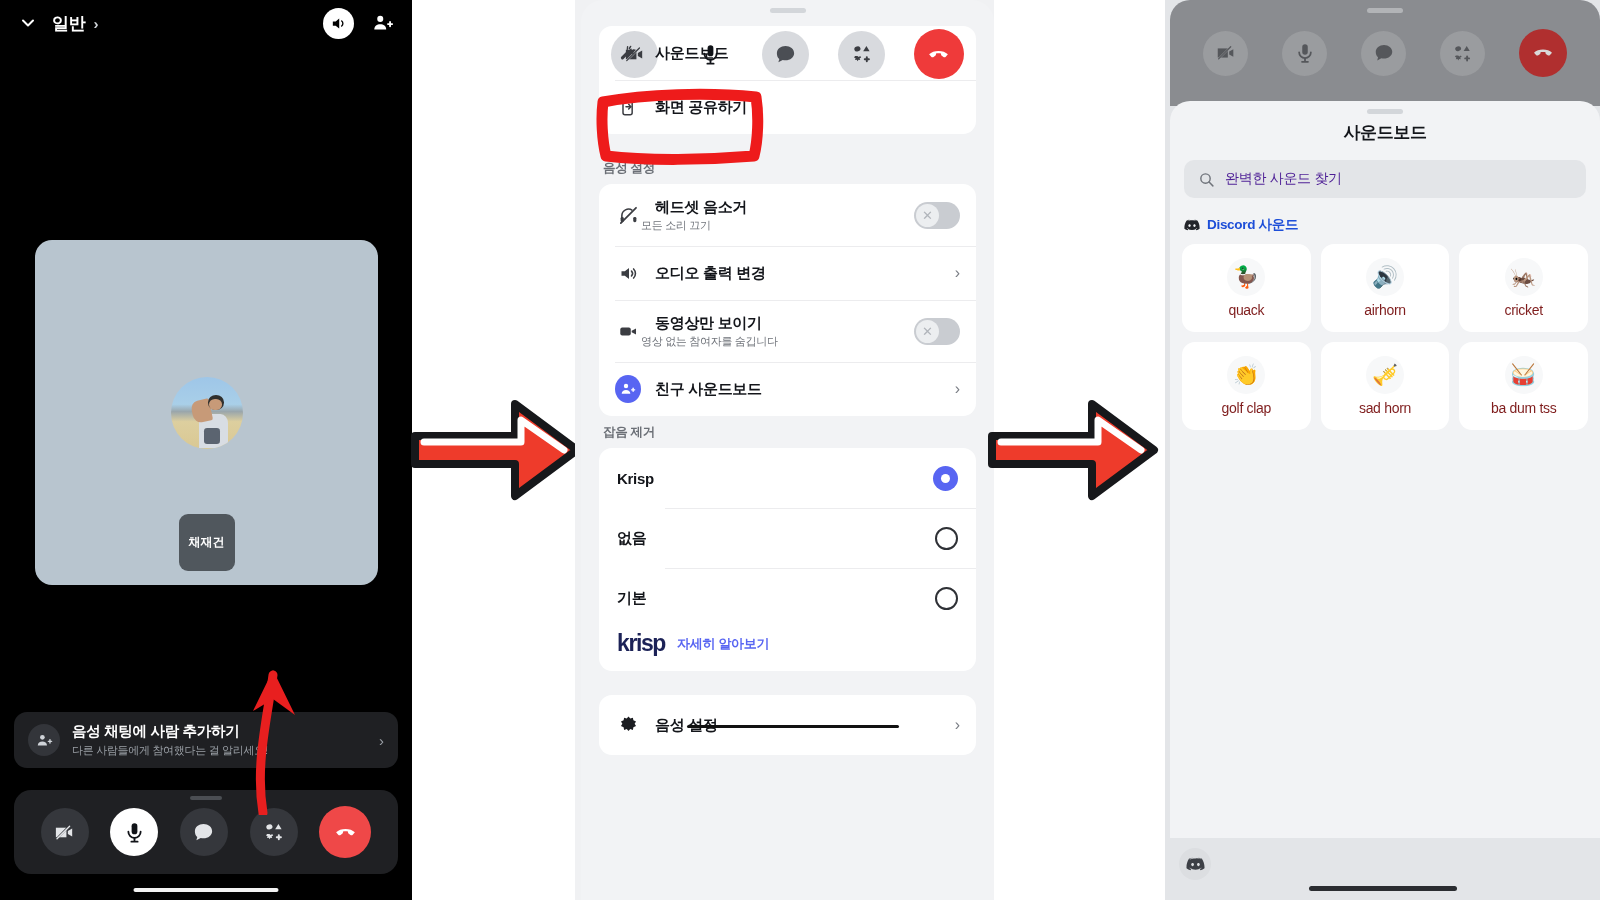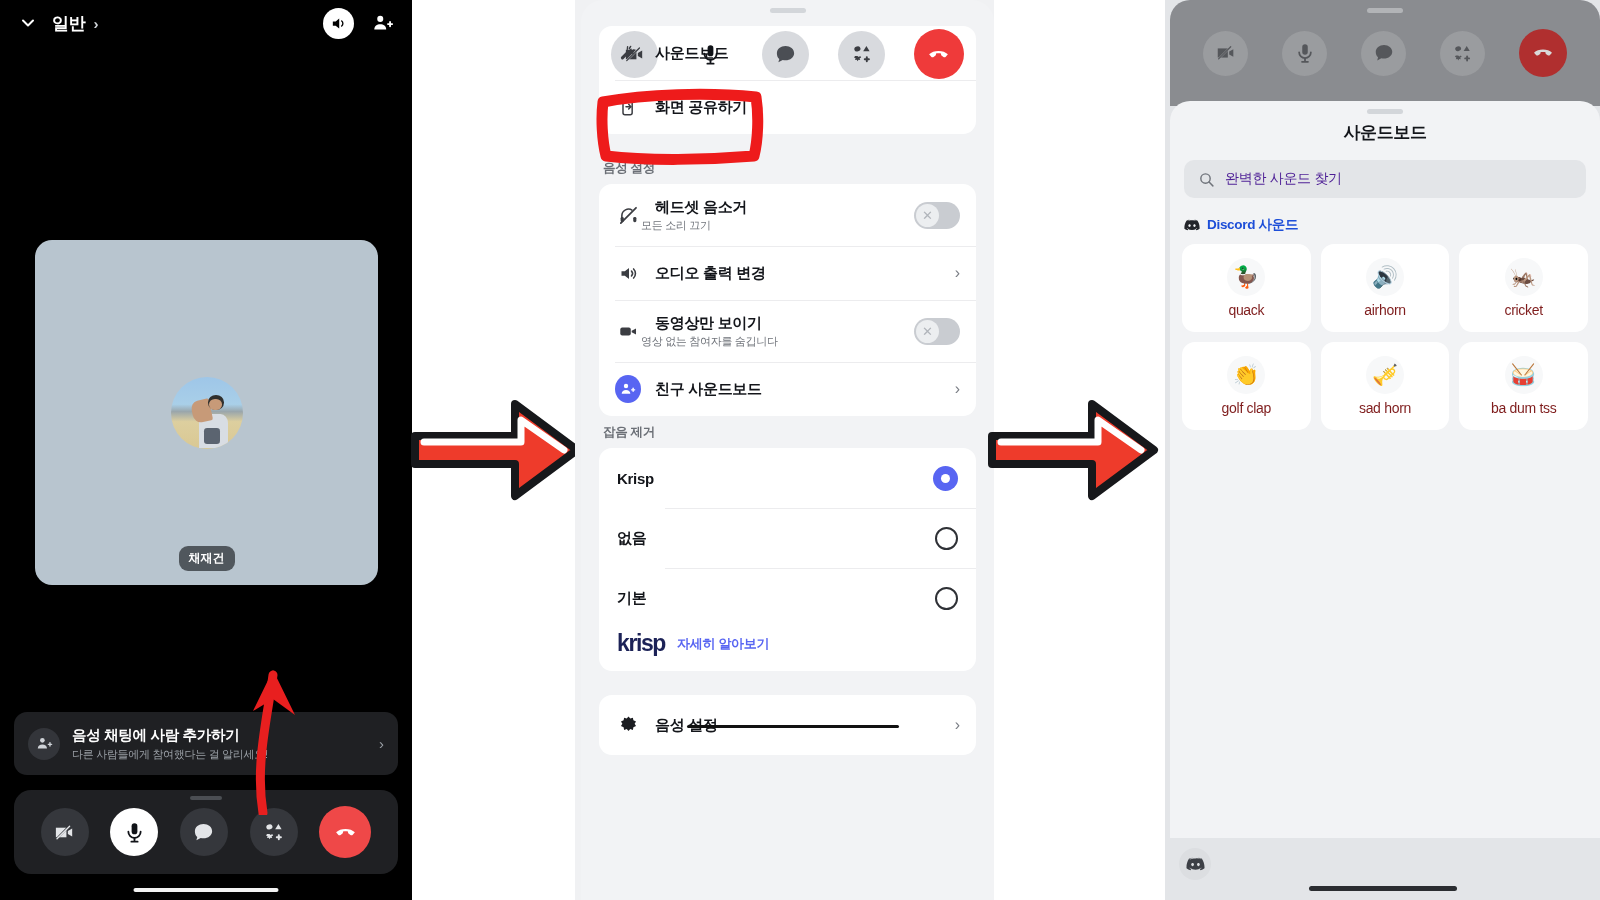--- a/index.html
+++ b/index.html
@@ -34,25 +34,25 @@
   }
   .avimg { width:100%; height:100%; position:relative; background:linear-gradient(#9ec6e8 0%, #a9cfe8 38%, #9aa6ab 48%, #ddcf9f 62%, #d9c893 100%); }
   .av-head { position:absolute; left:52%; top:26%; width:22%; height:20%; border-radius:50%; background:#30302e; }
   .av-face { position:absolute; left:53%; top:31%; width:18%; height:16%; border-radius:45%; background:#c79a78; }
   .av-body { position:absolute; left:40%; top:52%; width:40%; height:48%; border-radius:26% 26% 0 0; background:#d8dde3; }
   .av-arm  { position:absolute; left:30%; top:33%; width:26%; height:30%; border-radius:40% 10% 10% 40%; background:#c79a78; transform:rotate(-12deg); }
   .av-bag  { position:absolute; left:47%; top:72%; width:22%; height:22%; border-radius:20%; background:#5b6470; }
   .tile-name {
     position:absolute; left:50%; bottom:14px; transform:translateX(-50%);
     background:rgba(40,44,48,.72); color:#fff; font-size:12px; font-weight:bold;
-    padding:4px 10px; border-radius:9px; white-space:nowrap;margin-top:16px;
+    padding:20px 10px; border-radius:9px; white-space:nowrap;margin-top:16px;
   }
 
   .invite-card {
-    position:absolute; left:14px; right:14px; top:712px; height:63px;
+    position:absolute; left:14px; right:14px; top:712px; height:56px;
     background:#1f2023; border-radius:13px; display:flex; align-items:center; padding:0 14px;
   }
   .invite-ico { width:32px;height:32px;border-radius:50%;background:#33353a; display:flex;align-items:center;justify-content:center; flex:0 0 auto;}
   .invite-txt { margin-left:12px; flex:1 1 auto; min-width:0; }
   .invite-t1 { color:#fff; font-size:14.5px; font-weight:bold; letter-spacing:-0.3px; }
   .invite-t2 { color:#9ba0a7; font-size:11px; margin-top:2px; letter-spacing:-0.3px; }
   .invite-chev { color:#9ba0a7; font-size:15px; margin-left:6px; }
 
   .p1-dock {
     position:absolute; left:14px; right:14px; top:790px; height:84px;

